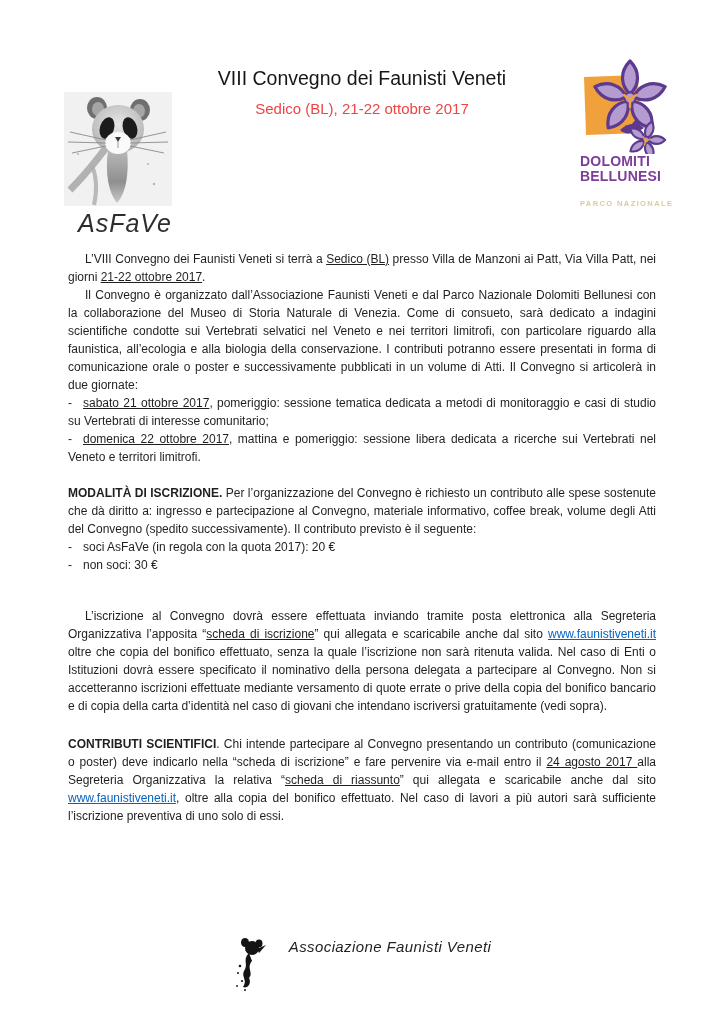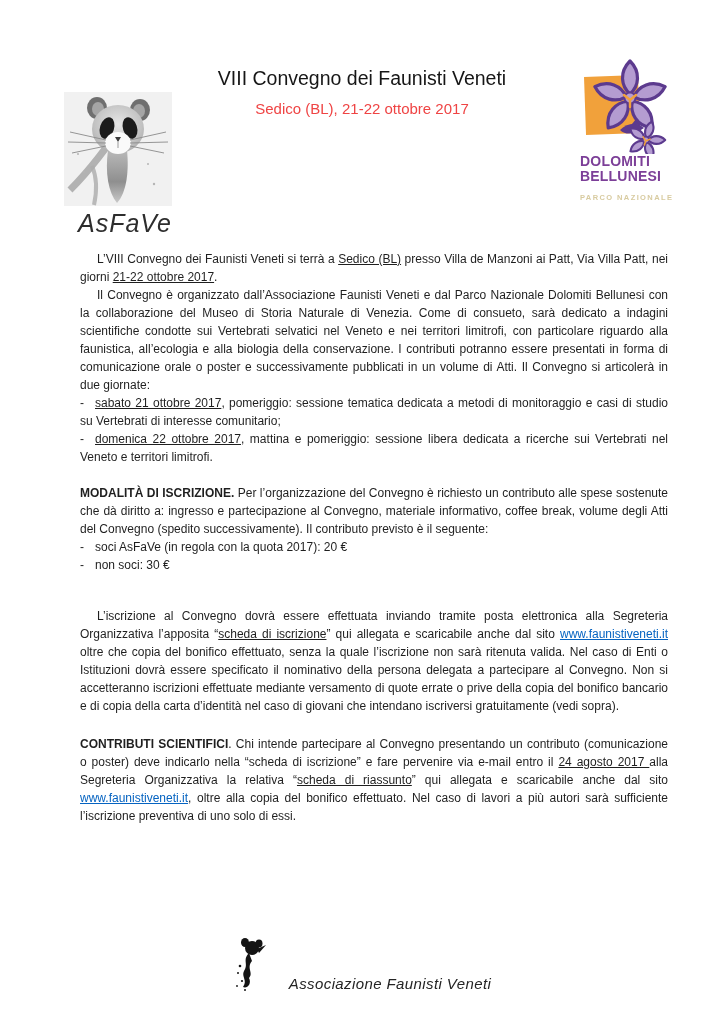--- a/index.html
+++ b/index.html
@@ -16,36 +16,36 @@
   .asfave-label { margin-top:3px; font-size:25px; font-style:italic; color:#2d2d2d; letter-spacing:1px; }
 
   .titles { position:absolute; left:180px; top:66px; width:364px; text-align:center; }
   .doc-title { font-size:19.5px; font-weight:normal; color:#161616; line-height:25px; }
   .doc-subtitle { margin-top:9px; font-size:15px; color:#ef4444; }
   .doc-circular { margin-top:47px; font-size:16.5px; font-weight:bold; color:#161616; }
 
   .park { position:absolute; right:50px; top:54px; width:94px; text-align:left; }
   .park svg { display:block; width:94px; height:100px; }
   .park-name { font-size:14px; font-weight:bold; color:#7C3F98; line-height:14.5px; letter-spacing:.2px; }
-  .park-sub { margin-top:10px; font-size:7.5px; color:#D8CBA0; letter-spacing:1.4px; font-weight:bold; }
+  .park-sub { margin-top:16px; font-size:7.5px; color:#D8CBA0; letter-spacing:1.4px; font-weight:bold; }
 
   
-  .bodytext { position:absolute; left:68px; top:250px; width:588px;margin-left:12px; }
+  .bodytext { position:absolute; left:68px; top:250px; width:588px; }
   .bodytext p { font-size:12px; line-height:18px; text-align:justify; color:#1f1f1f; }
   .ind { text-indent:17px; }
   .b { font-weight:bold; }
   .u { text-decoration:underline; }
   .link { color:#0563C1; text-decoration:underline; cursor:pointer; }
   .tab { display:inline-block; width:11px; }
   .mt1 { margin-top:18px; }
   .mt2 { margin-top:33px; }
   .mt3 { margin-top:20px; }
 
   
-  .footer { position:absolute; left:0; right:0; top:938px; display:flex; align-items:flex-end; justify-content:center; gap:22px; }
+  .footer { position:absolute; left:0; right:0; top:938px; display:flex; align-items:flex-start; justify-content:center; gap:22px; }
   .footer svg { display:block; width:34px; height:54px; }
   .footer-label { font-size:15px; font-style:italic; color:#242424; letter-spacing:.4px; }
 </style>
 </head>
 <body>
 
 <div class="page">
 
   <div class="asfave">
     <svg viewBox="0 0 108 114">

